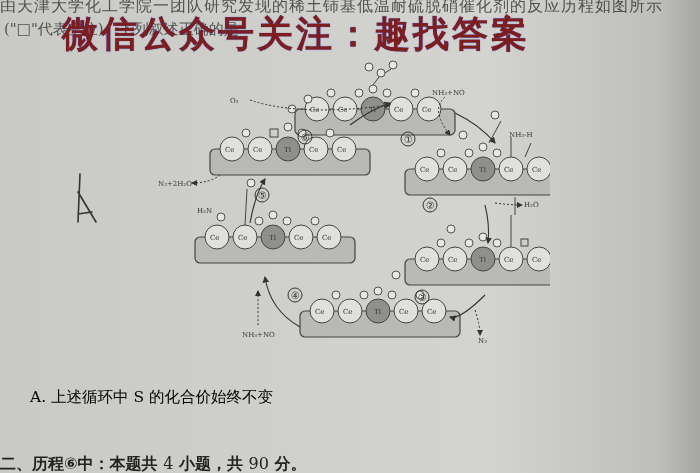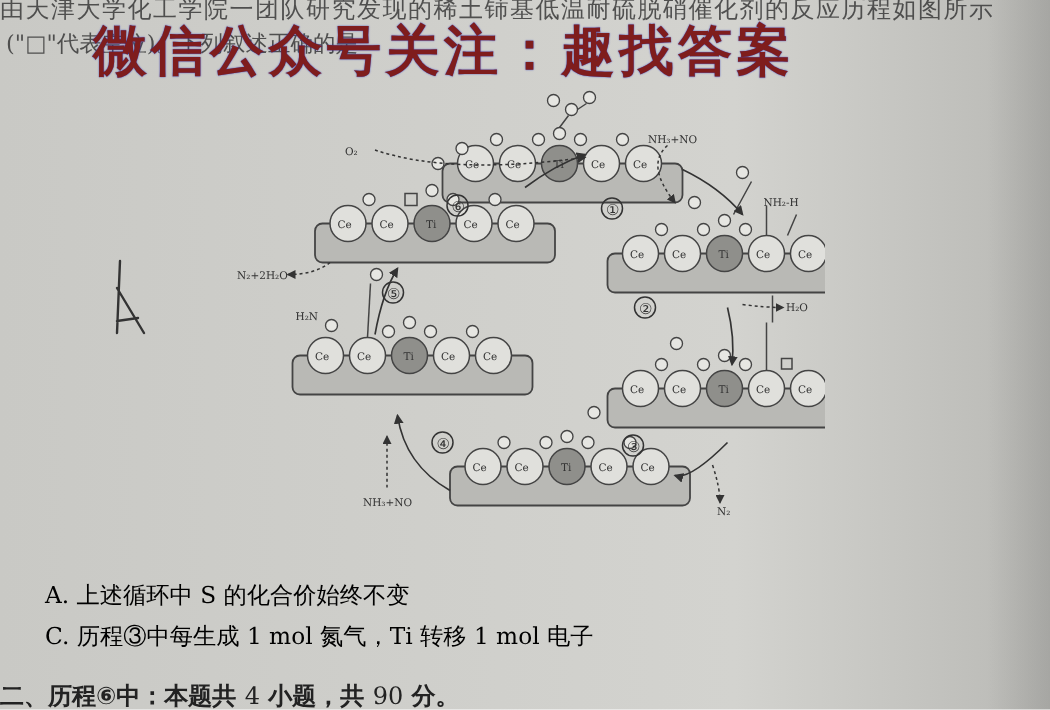--- a/index.html
+++ b/index.html
@@ -252,18 +252,17 @@
   <text class="lbl" x="8" y="131">N₂+2H₂O</text>
   <text class="lbl" x="80" y="48">O₂</text>
 </svg>
 
 <svg class="abs pencil" width="40" height="60" viewBox="0 0 40 60">
   <path d="M10,2 L8,50 M8,20 L26,50 M8,42 L22,40" stroke="#333" stroke-width="1.6" fill="none" stroke-linecap="round"></path>
 </svg>
 
 <div class="abs options">
   <div><span>A.</span> <span>上述循环中 S 的化合价始终不变</span></div>
-  <div><span>C.</span> <span>历程③中每生成 1 mol 氮气，Ti 转移 1 mol 电子</span></div>
 </div>
 
 <div class="abs section">
   <span>二、历程⑥中：本题共</span> <span class="num">4</span> <span>小题，共</span> <span class="num">90</span> <span>分。</span>
 </div>
 
 </body></html>

